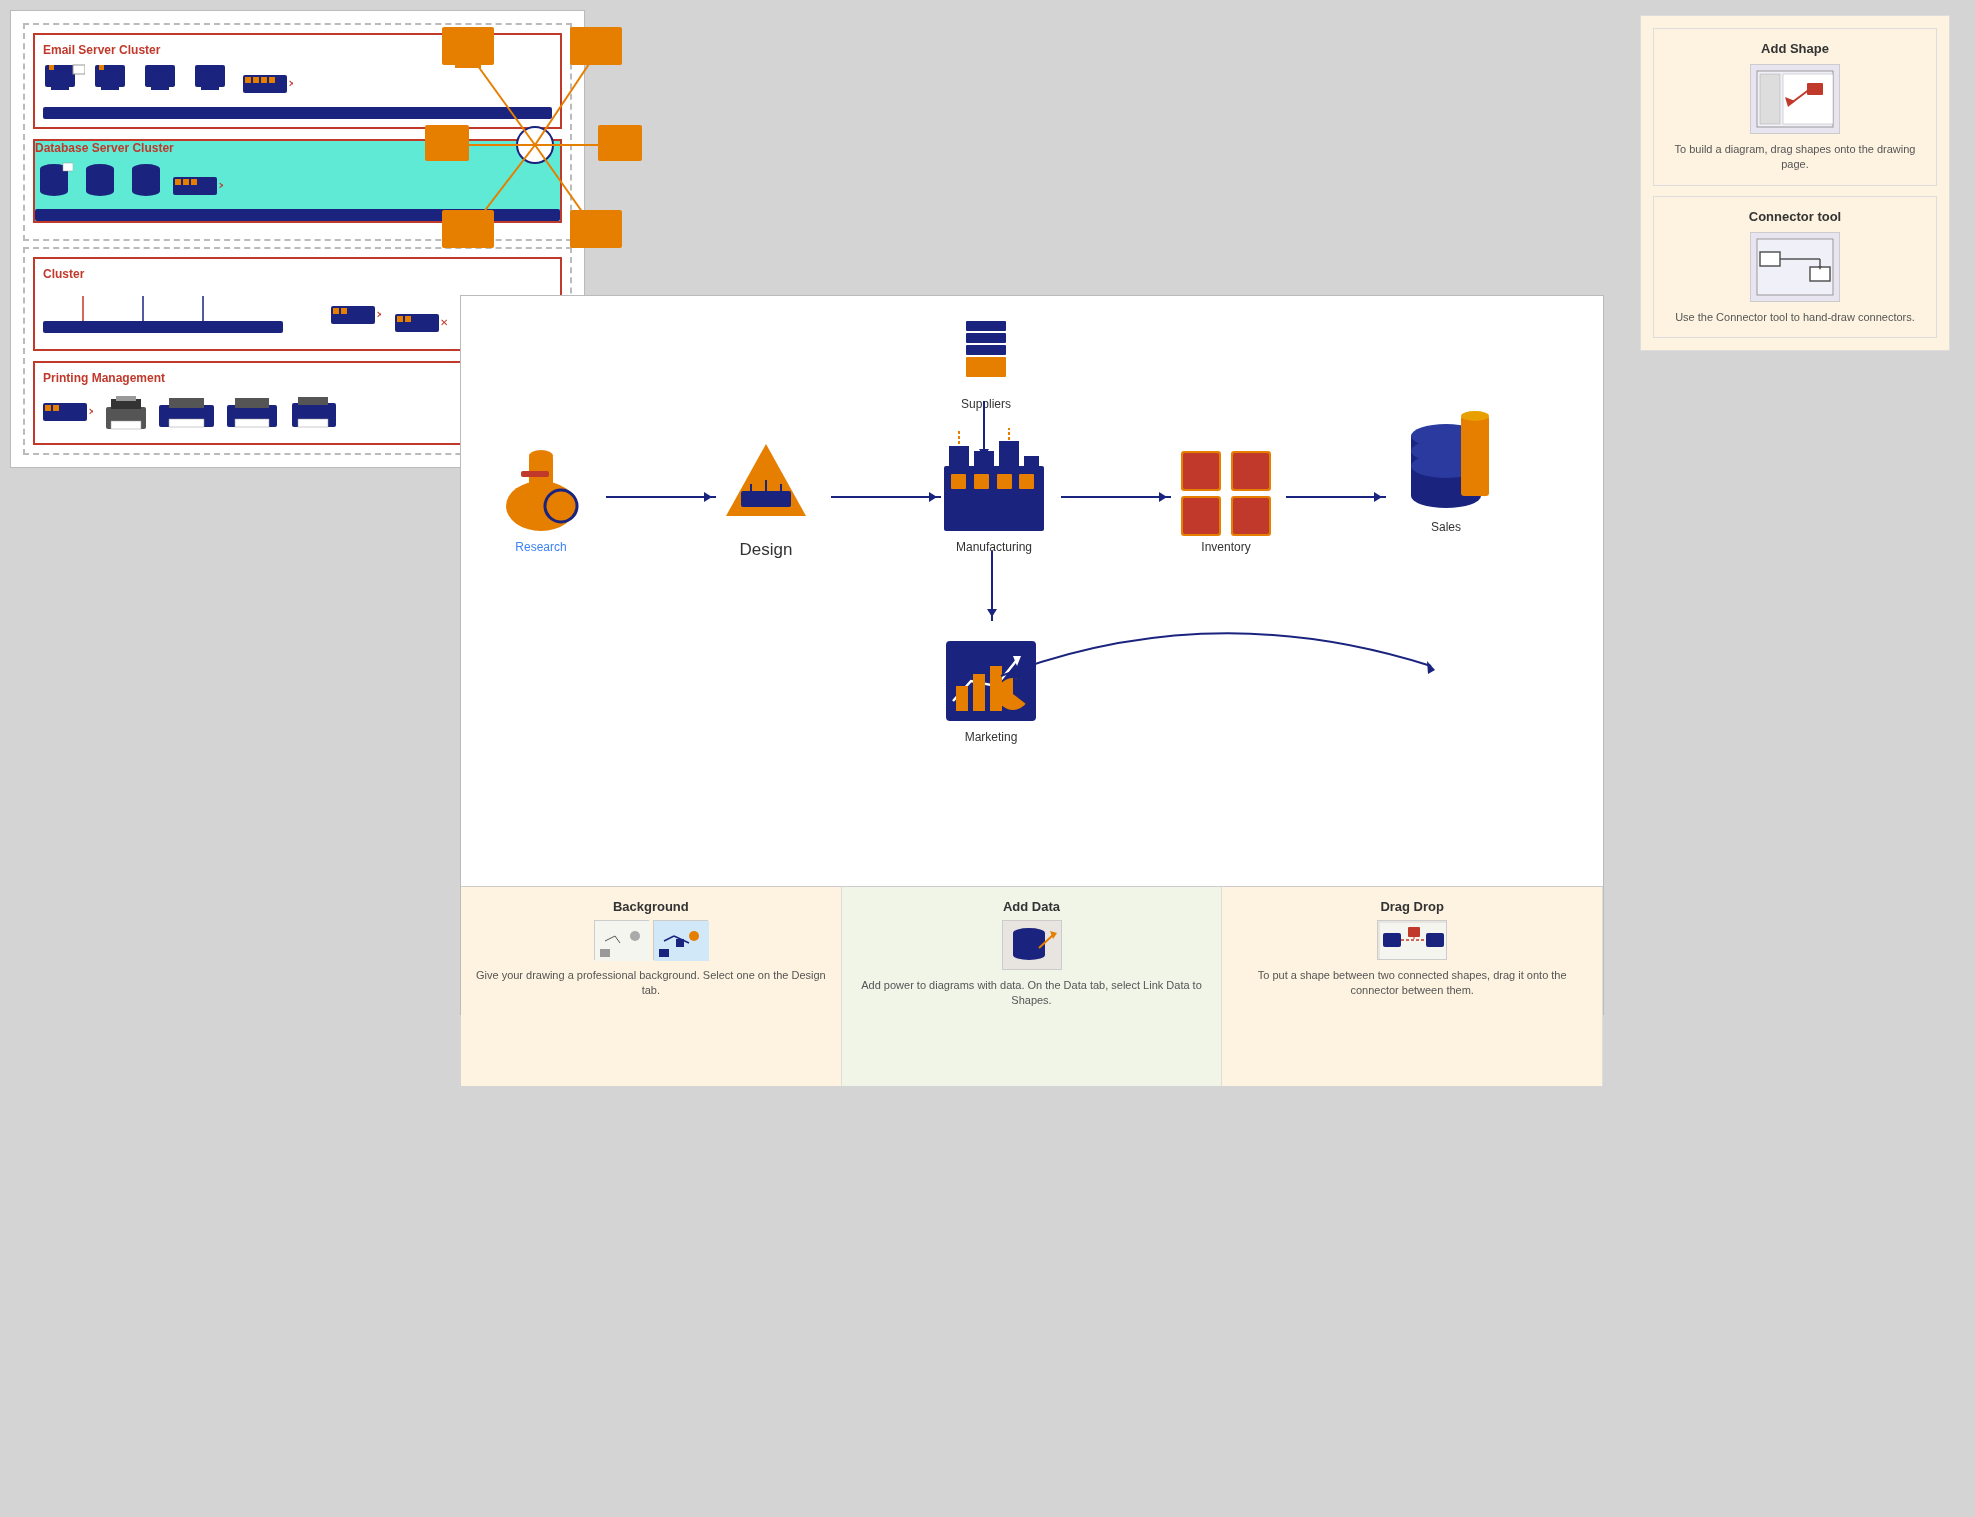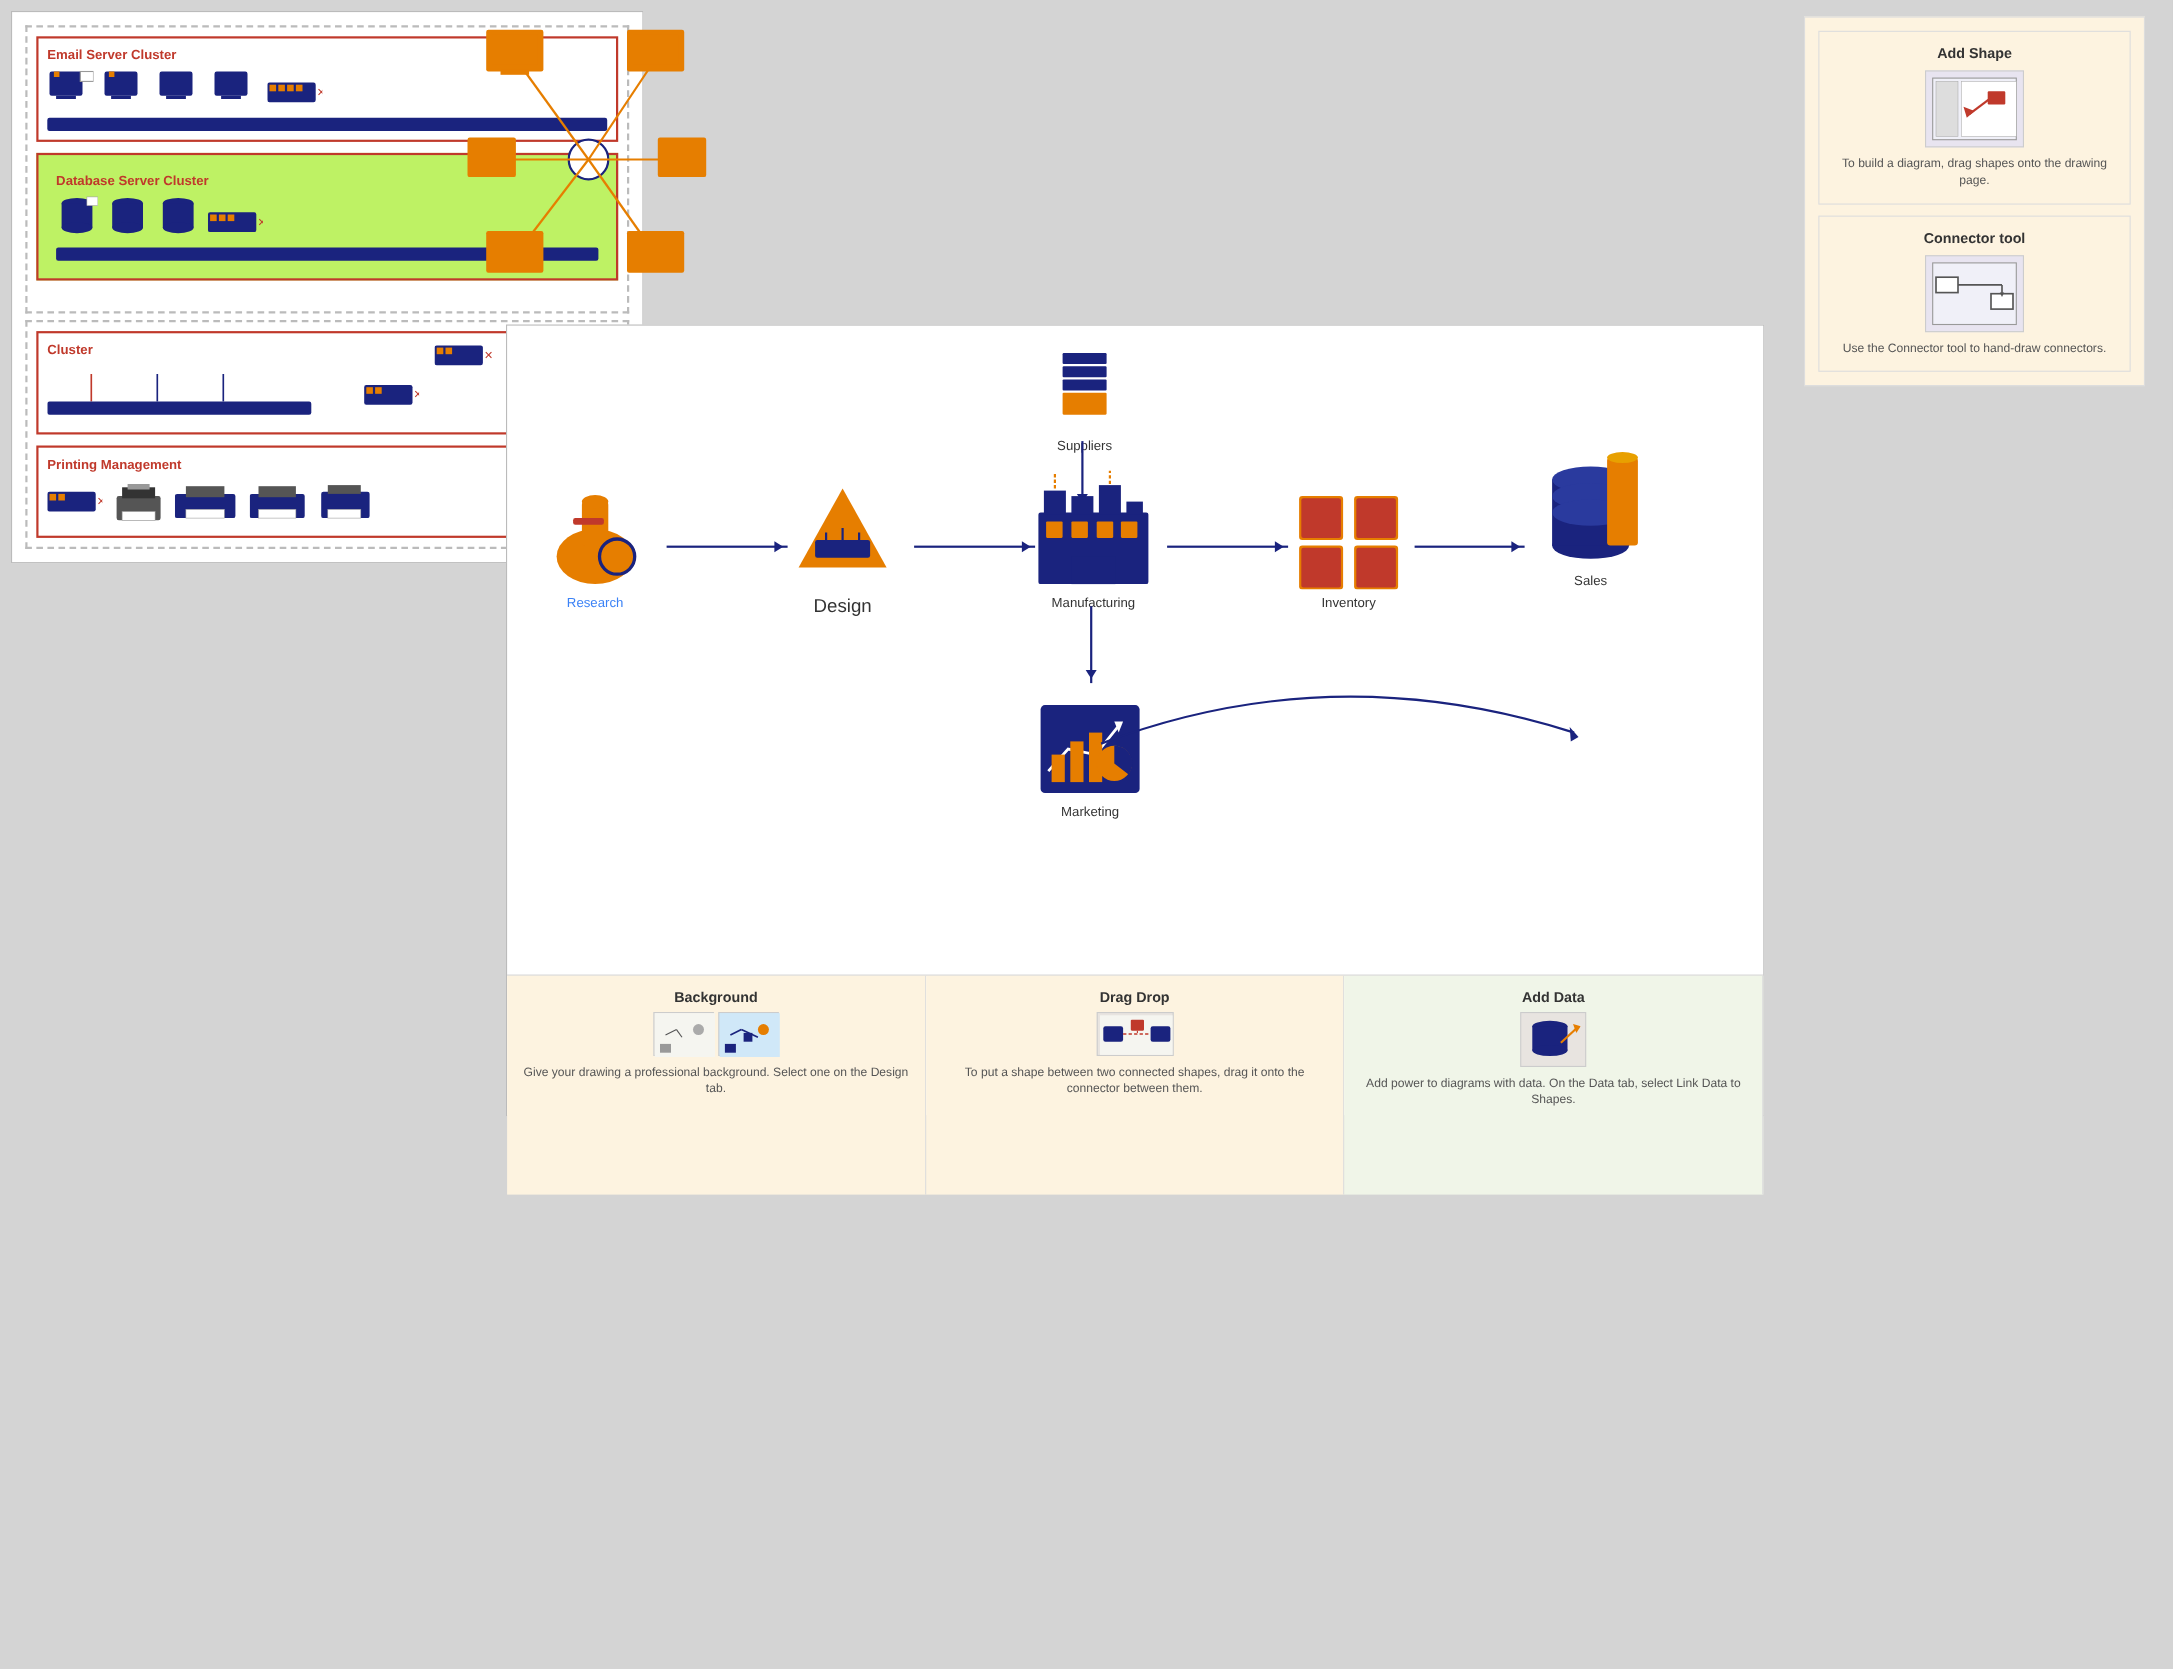--- a/index.html
+++ b/index.html
@@ -65,21 +65,21 @@
           <rect x="10" y="6" width="6" height="6" fill="#e67e00"></rect>
           <rect x="18" y="6" width="6" height="6" fill="#e67e00"></rect>
           <rect x="26" y="6" width="6" height="6" fill="#e67e00"></rect>
           <text x="45" y="16" font-size="10" fill="#c0392b">✕</text>
         </svg>
       </div>
 
       <div style="width:100%; height:12px; background:#1a237e; margin-top:8px; border-radius:2px;"></div>
     </div>
 
-    <div style="border:2px solid #c0392b; padding:16px; margin-bottom:20px; background:#bef264;">
+    <div style="border:2px solid #c0392b; padding:0; margin-bottom:8px; background:#5eead4;">
       <div style="color:#c0392b; font-size:12px; font-weight:bold; margin-bottom:6px;">Database Server Cluster</div>
       <div style="display:flex; align-items:flex-end; gap:8px;">
 
         <svg width="38" height="40">
           <ellipse cx="19" cy="8" rx="14" ry="5" fill="#1a237e"></ellipse>
           <rect x="5" y="8" width="28" height="22" fill="#1a237e"></rect>
           <ellipse cx="19" cy="30" rx="14" ry="5" fill="#1a237e"></ellipse>
           <rect x="28" y="2" width="10" height="8" fill="white" stroke="#999" stroke-width="0.5"></rect>
         </svg>
         <svg width="38" height="40">
@@ -413,52 +413,52 @@
             <line x1="20" y1="15" x2="35" y2="22" stroke="#1a237e" stroke-width="1.5"></line>
             <rect x="5" y="28" width="10" height="8" fill="#1a237e"></rect>
             <rect x="22" y="18" width="8" height="8" fill="#1a237e"></rect>
             <circle cx="40" cy="15" r="5" fill="#e67e00"></circle>
           </svg>
         </div>
       </div>
       <div style="font-size:11px; color:#555; line-height:1.4;">Give your drawing a professional background. Select one on the Design tab.</div>
     </div>
 
+    <div style="flex:1; background:#f0f5e8; border-right:1px solid #ddd; padding:12px; text-align:center;">
+      <div style="font-size:13px; font-weight:bold; color:#333; margin-bottom:6px;">Add Data</div>
+      <div style="width:60px; height:50px; margin:0 auto 8px; background:#e8e4e0; border:1px solid #ccc; display:flex; align-items:center; justify-content:center;">
+        <svg width="50" height="44">
+
+          <ellipse cx="22" cy="10" rx="16" ry="5" fill="#1a237e"></ellipse>
+          <rect x="6" y="10" width="32" height="22" fill="#1a237e"></rect>
+          <ellipse cx="22" cy="32" rx="16" ry="5" fill="#1a237e"></ellipse>
+
+          <line x1="32" y1="25" x2="46" y2="12" stroke="#e67e00" stroke-width="2"></line>
+          <polygon points="43,8 50,10 46,16" fill="#e67e00"></polygon>
+        </svg>
+      </div>
+      <div style="font-size:11px; color:#555; line-height:1.4;">Add power to diagrams with data. On the Data tab, select Link Data to Shapes.</div>
+    </div>
+
     <div style="flex:1; background:#fdf3e0; border-right:1px solid #ddd; padding:12px; text-align:center;">
       <div style="font-size:13px; font-weight:bold; color:#333; margin-bottom:6px;">Drag Drop</div>
       <div style="width:70px; height:40px; margin:0 auto 8px; background:#e8e4e0; border:1px solid #ccc;">
         <svg width="70" height="40">
           <rect x="2" y="2" width="66" height="36" fill="#f5f5f0"></rect>
 
           <rect x="5" y="12" width="18" height="14" fill="#1a237e" rx="2"></rect>
           <rect x="48" y="12" width="18" height="14" fill="#1a237e" rx="2"></rect>
 
           <line x1="23" y1="19" x2="48" y2="19" stroke="#c0392b" stroke-width="1.5" stroke-dasharray="3,2"></line>
 
           <rect x="30" y="6" width="12" height="10" fill="#c0392b" rx="1"></rect>
           <line x1="36" y1="16" x2="36" y2="19" stroke="#c0392b" stroke-width="1" stroke-dasharray="2,1"></line>
         </svg>
       </div>
       <div style="font-size:11px; color:#555; line-height:1.4;">To put a shape between two connected shapes, drag it onto the connector between them.</div>
     </div>
 
-    <div style="flex:1; background:#f0f5e8; border-right:1px solid #ddd; padding:12px; text-align:center;">
-      <div style="font-size:13px; font-weight:bold; color:#333; margin-bottom:6px;">Add Data</div>
-      <div style="width:60px; height:50px; margin:0 auto 8px; background:#e8e4e0; border:1px solid #ccc; display:flex; align-items:center; justify-content:center;">
-        <svg width="50" height="44">
-
-          <ellipse cx="22" cy="10" rx="16" ry="5" fill="#1a237e"></ellipse>
-          <rect x="6" y="10" width="32" height="22" fill="#1a237e"></rect>
-          <ellipse cx="22" cy="32" rx="16" ry="5" fill="#1a237e"></ellipse>
-
-          <line x1="32" y1="25" x2="46" y2="12" stroke="#e67e00" stroke-width="2"></line>
-          <polygon points="43,8 50,10 46,16" fill="#e67e00"></polygon>
-        </svg>
-      </div>
-      <div style="font-size:11px; color:#555; line-height:1.4;">Add power to diagrams with data. On the Data tab, select Link Data to Shapes.</div>
-    </div>
-
 
   </div>
 
 </div>
 
 </div>
 
 </body></html>

